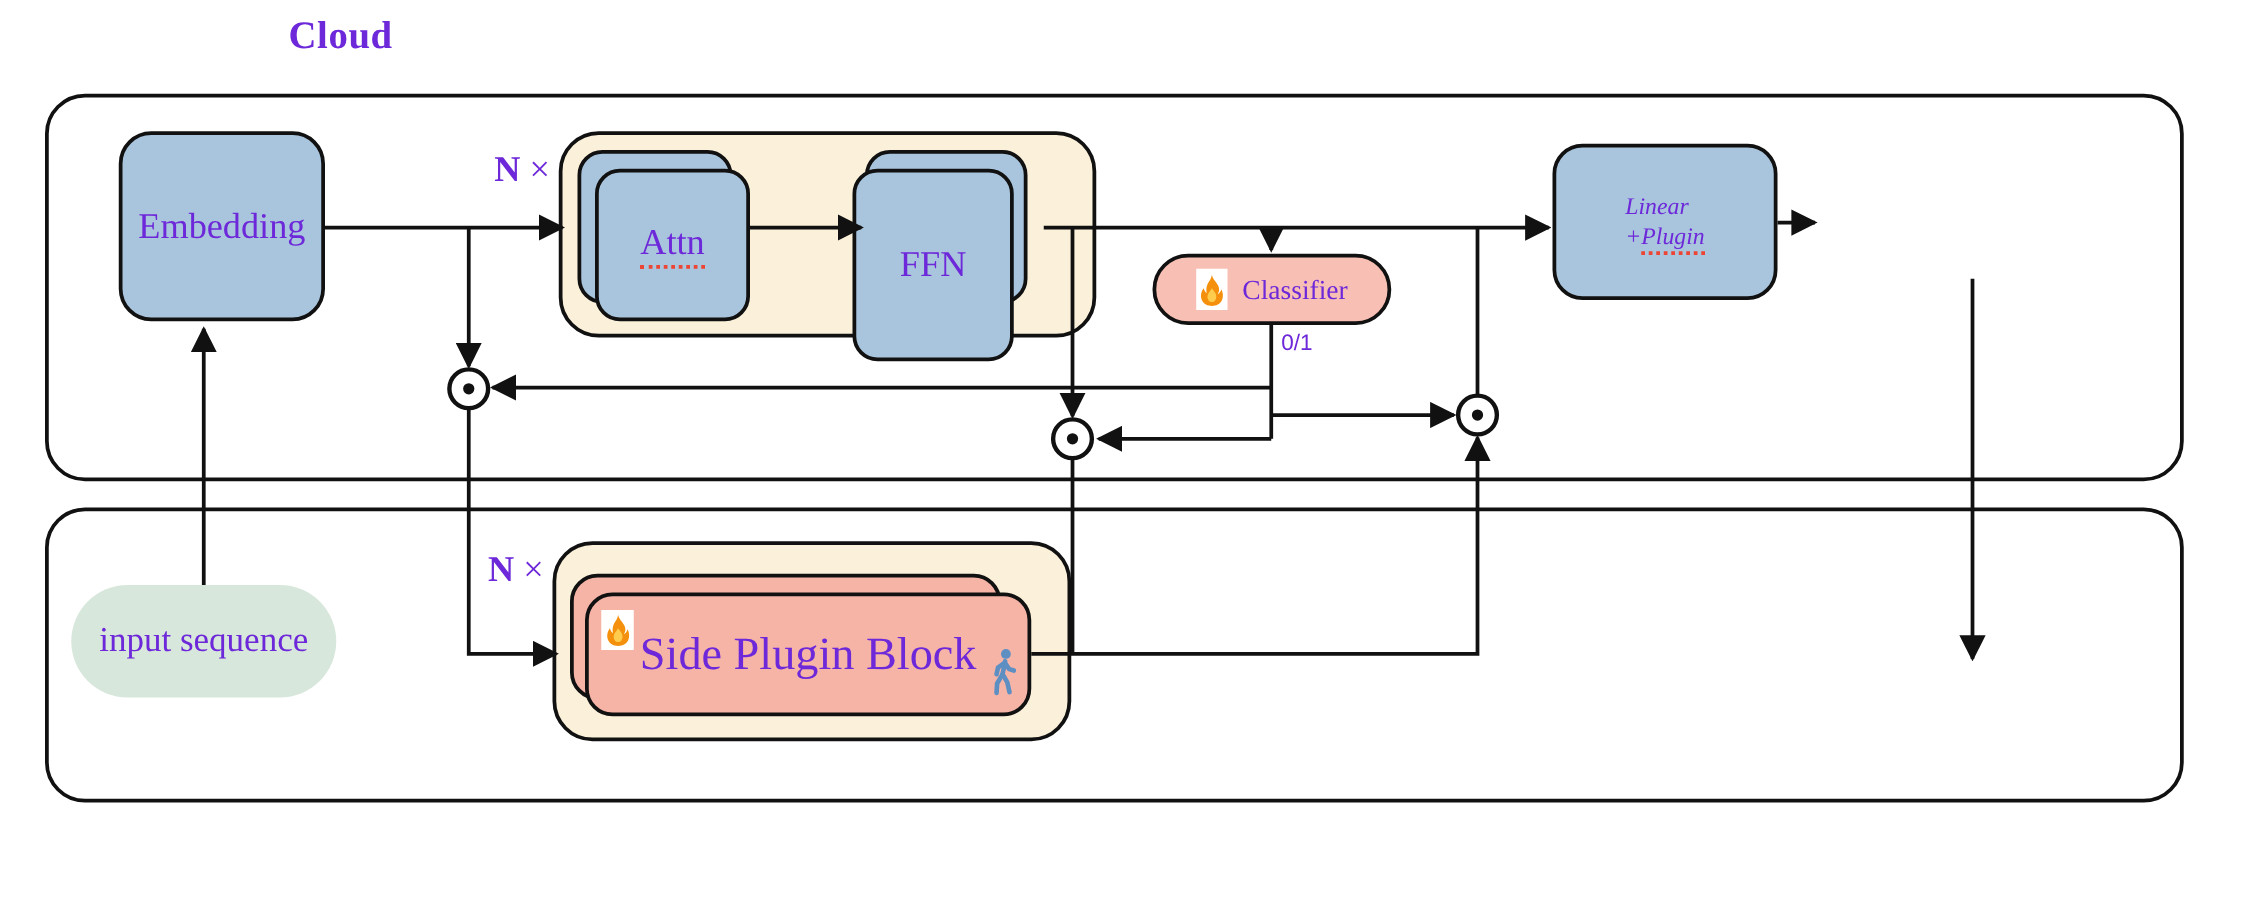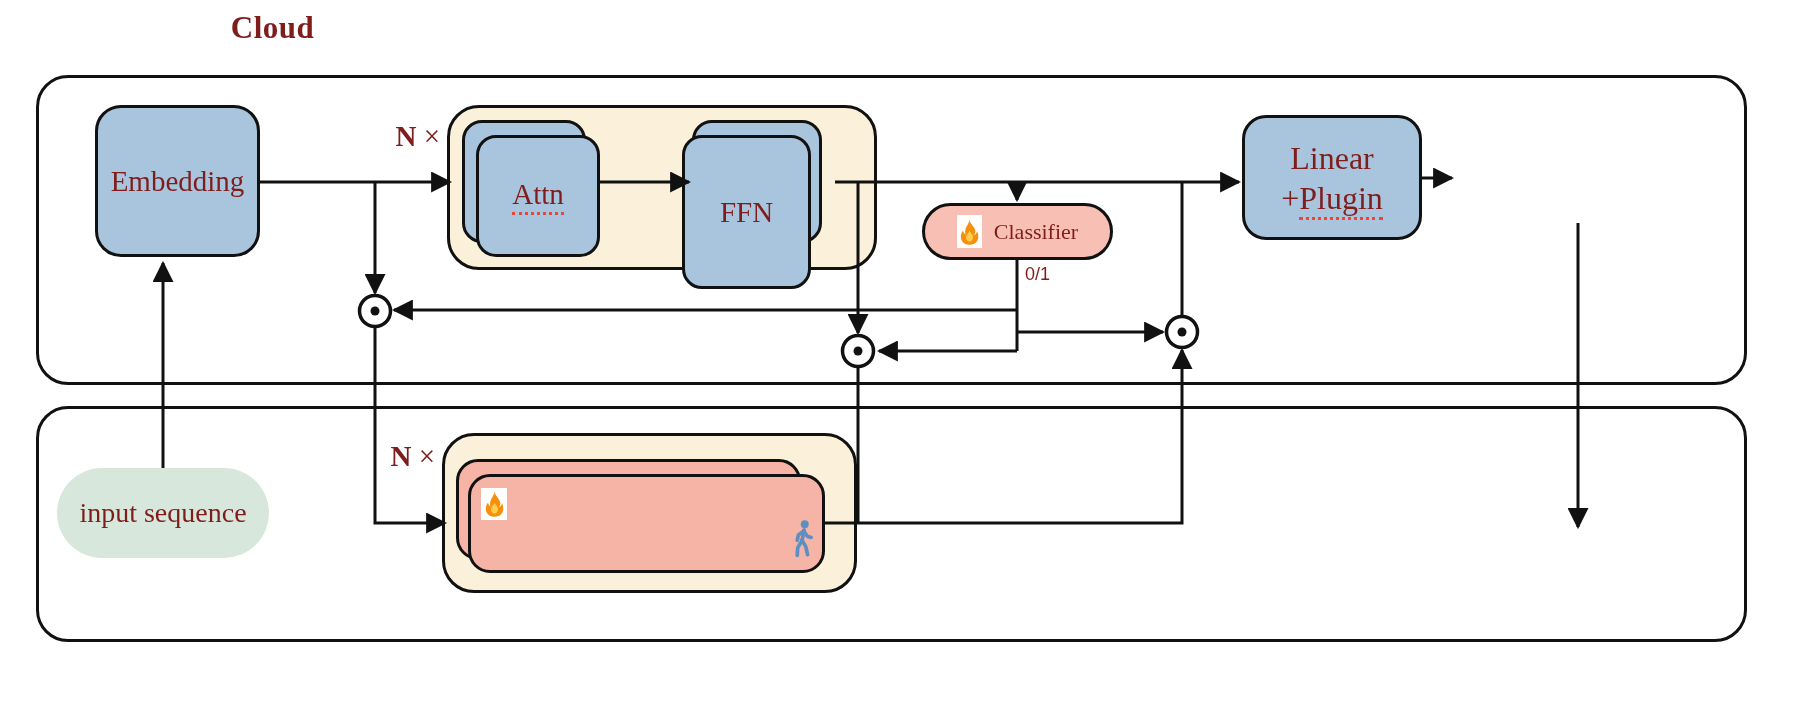--- a/index.html
+++ b/index.html
@@ -3,21 +3,21 @@
 <meta charset="utf-8">
 <style>
   :root{
     --block-blue:#a9c5dd; --container-tan:#fbf0d9; --block-pink:#f8c0b4;
     --side-pink:#f6b4a7; --pill-green:#d8e7db; --line-black:#111111;
     --underline-red:#ee4433; --walk-blue:#5d8fc2; --flame-orange:#f4900c;
     --flame-yellow:#ffcc4d; --bg-white:#ffffff;
   }
   html,body{margin:0;padding:0;background:var(--bg-white);}
   #canvas{position:relative;width:1810px;height:718px;background:var(--bg-white);
-          font-family:"Liberation Serif","DejaVu Serif",serif;color:#7f1d1d;overflow:hidden;}
+          font-family:"Liberation Serif","DejaVu Serif",serif;color:#6d28d9;overflow:hidden;}
   .abs{position:absolute;box-sizing:border-box;}
   .region{border:3px solid var(--line-black);border-radius:32px;background:transparent;}
   .rlabel{font-weight:bold;font-size:31px;text-align:center;letter-spacing:.5px;}
   .block{border:3px solid var(--line-black);display:flex;align-items:center;justify-content:center;}
   .blue{background:var(--block-blue);}
   .tan{background:var(--container-tan);border-radius:32px;}
   .pinkc{background:var(--block-pink);}
   .pinks{background:var(--side-pink);}
   .pill{background:var(--pill-green);display:flex;align-items:center;justify-content:center;
         font-size:28px;border-radius:46px;}
@@ -26,21 +26,21 @@
   .misspell{border-bottom:3px dotted var(--underline-red);padding-bottom:1px;}
   .nx{font-size:29px;font-weight:bold;text-align:right;}
   .nx .times{font-weight:normal;}
   .gate{font-family:"Liberation Sans","DejaVu Sans",sans-serif;font-size:18px;}
   .flame-chip{background:#fff;display:flex;align-items:center;justify-content:center;}
   svg.lines{position:absolute;left:0;top:0;pointer-events:none;}
   .ln{stroke:var(--line-black);stroke-width:3;fill:none;}
   .ln-thick{stroke:var(--line-black);stroke-width:3.5;fill:var(--bg-white);}
   .ahp{fill:var(--line-black);}
   .dotc{fill:var(--line-black);}
-  .ls-text{text-align:center;font-size:32px;line-height:1.25;}
+  .ls-text{font-size:19px;line-height:1.25;font-style:italic;}
 </style>
 </head>
 <body>
 
 <div id="canvas">
 
   <div class="abs rlabel" style="left:180px;top:10px;width:185px;">Cloud</div>
 
   <div class="abs region" style="left:36px;top:75px;width:1711px;height:310px;"></div>
   <div class="abs region" style="left:36px;top:406px;width:1711px;height:236px;"></div>
@@ -93,20 +93,21 @@
 
   <div class="abs block tan" style="left:442px;top:433px;width:415px;height:160px;"></div>
   <div class="abs stack pinks" style="left:456px;top:459px;width:345px;height:101px;border-radius:22px;"></div>
   <div class="abs block pinks stack" style="left:468px;top:474px;width:357px;height:99px;border-radius:22px;">
     <span class="flame-chip abs" style="left:10px;top:11px;width:26px;height:32px;">
       <svg width="21" height="28" viewBox="0 0 24 30" aria-hidden="true">
         <path style="fill:var(--flame-orange)" d="M12 1 C12.8 5.5 16.5 7.8 18 11.5 C19.2 14.4 18.6 16.8 17.2 18.9 C18.9 18 20.2 16.2 20.7 14.2 C22.3 17.4 22.6 21.2 21.2 24.4 C19.6 28 15.9 29.6 12 29.6 C8.1 29.6 4.5 28 2.9 24.4 C1.4 21 1.9 16.6 4.6 13.4 C4.9 15.3 5.8 16.9 7.3 17.8 C6.3 13.6 7.7 9.4 9.9 6.6 C10.8 5.2 11.7 3.1 12 1 Z"></path>
         <path style="fill:var(--flame-yellow)" d="M12 13.5 C13.6 16.4 15.8 17.6 16 20.6 C16.2 23.6 14.4 26 12 26 C9.6 26 7.8 23.6 8 20.6 C8.2 17.9 10.4 16.4 12 13.5 Z"></path>
       </svg>
     </span>
+    <span style="font-size:37px;">Side Plugin Block</span>
     <span class="abs" style="right:4px;bottom:6px;">
       <svg width="30" height="44" viewBox="0 0 26 34" aria-hidden="true" style="stroke:var(--walk-blue);stroke-width:3.2;fill:none;stroke-linecap:round;stroke-linejoin:round;">
         <circle cx="14.5" cy="5" r="3.4" style="fill:var(--walk-blue);stroke:none;"></circle>
         <path d="M14 10 L12.2 19"></path>
         <path d="M13.8 11 L9 14.5 L8 19"></path>
         <path d="M13.6 11 L16.8 15.5 L20 16.5"></path>
         <path d="M12.2 19 L8.4 25.5 L8 32"></path>
         <path d="M12.2 19 L15.4 24.5 L17 31.5"></path>
       </svg>
     </span>

